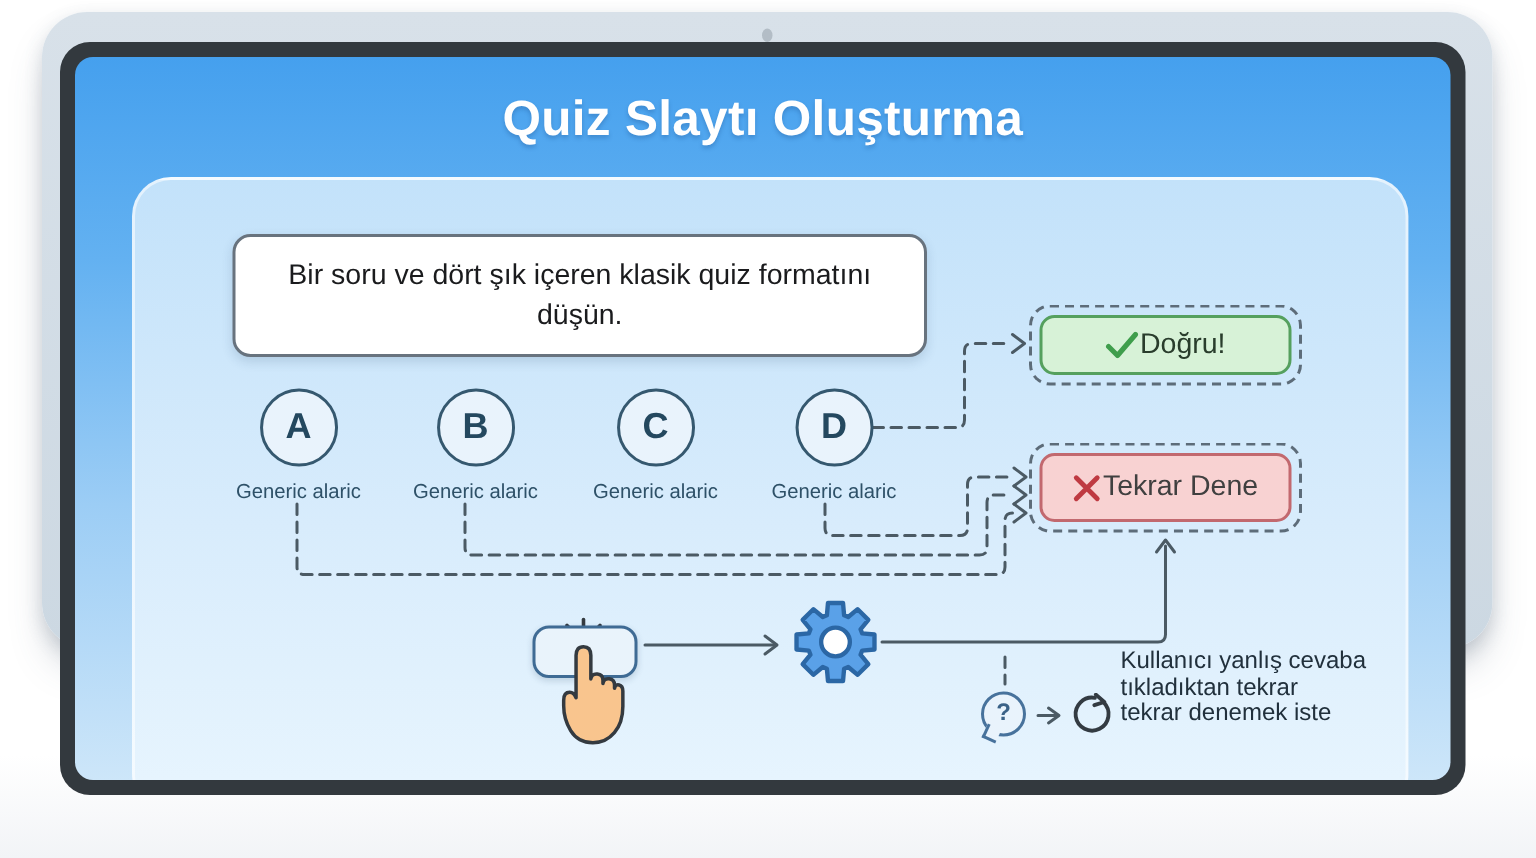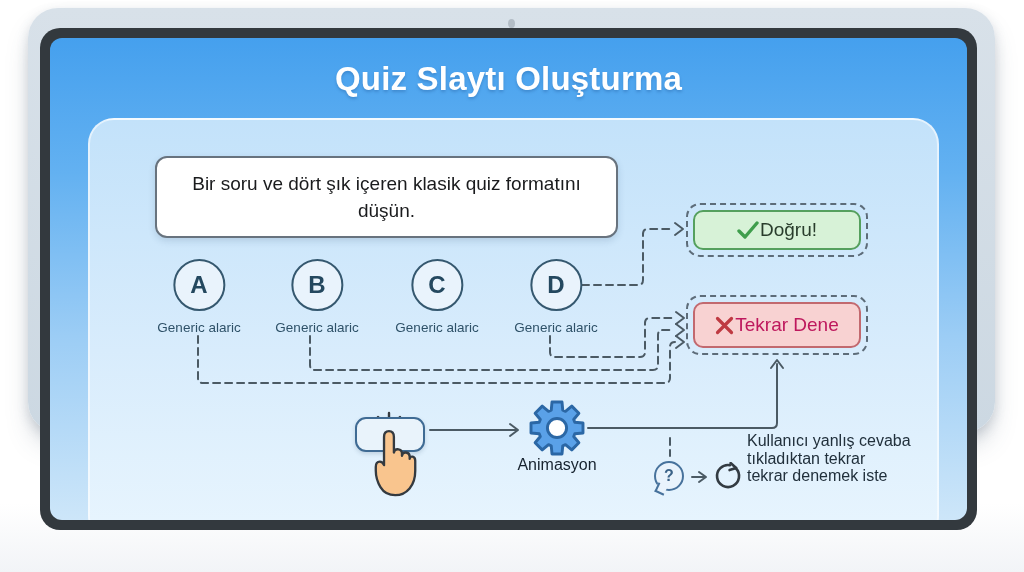--- a/index.html
+++ b/index.html
@@ -65,21 +65,21 @@
     padding:5px;box-sizing:border-box;background:transparent;
   }
   .fb-inner{
     height:100%;border-radius:10px;box-sizing:border-box;
     display:flex;align-items:center;justify-content:center;gap:1px;
     font-size:19px;font-weight:500;
   }
   .fb-correct-outer{top:165px;height:54px;}
   .fb-correct{border:2px solid #55a05e;background:#d7f2d7;color:#293d2c;}
   .fb-retry-outer{top:257px;height:60px;}
-  .fb-retry{border:2px solid #c2696f;background:#f8d2d2;color:#be185d;}
+  .fb-retry{border:2px solid #c2696f;background:#f8d2d2;color:#404040;}
 
   
   .click-button{
     left:305px;top:379px;width:70px;height:35px;border-radius:11px;
     background:#e9f3fb;border:2.5px solid #3f6b94;box-sizing:border-box;
     box-shadow:0 2px 4px rgba(40,70,100,.18);
   }
   .trigger-label{
     left:427px;top:416px;width:160px;text-align:center;
     font-size:16px;line-height:21px;color:#16222e;font-weight:500;
@@ -191,21 +191,20 @@
       <svg class="abs" style="left:317px;top:389px;" width="52" height="79" viewBox="0 0 58 88">
         <path d="M19 37 L19 11 Q19 4.5 24.5 4.5 Q30 4.5 30 11 L30 28.5 Q30.5 24.5 34.8 24.8 Q39 25.2 39 29.5 L39 32 Q39.5 28 43.6 28.4 Q47.6 28.9 47.6 33 L47.6 35.5 Q48.2 32.4 51 33 Q53.8 33.7 53.8 37.5 L53.8 49 Q53.8 61 47.5 68.5 Q41.2 76 31.5 76 Q20.5 76 15 67 Q9.8 58.4 9.8 48.5 L9.8 44.5 Q9.8 38.5 14.3 38.5 Q17.3 38.5 19 42.5 Z" fill="#f9c58e" stroke="#343a40" stroke-width="2.6" stroke-linejoin="round"></path>
       </svg>
 
       <svg class="abs" style="left:476px;top:359px;" width="62" height="62" viewBox="-34 -34 68 68">
         <path d="M19.5 -6.3 L28.5 -5.5 L28.5 5.5 L19.5 6.3 L18.3 9.3 L24 16.2 L16.2 24 L9.3 18.3 L6.3 19.5 L5.5 28.5 L-5.5 28.5 L-6.3 19.5 L-9.3 18.3 L-16.2 24 L-24 16.2 L-18.3 9.3 L-19.5 6.3 L-28.5 5.5 L-28.5 -5.5 L-19.5 -6.3 L-18.3 -9.3 L-24 -16.2 L-16.2 -24 L-9.3 -18.3 L-6.3 -19.5 L-5.5 -28.5 L5.5 -28.5 L6.3 -19.5 L9.3 -18.3 L16.2 -24 L24 -16.2 L18.3 -9.3 Z" fill="#5aa1e8" stroke="#2b67a5" stroke-width="3.2" stroke-linejoin="round"></path>
         <circle r="10.5" fill="#ffffff" stroke="#2b67a5" stroke-width="3.2"></circle>
       </svg>
 
       <div class="abs trigger-label">
-        <div>Animasyon</div>
       </div>
 
       <div class="abs q-bubble">
         <div class="bubble-circle">?</div>
         <div class="bubble-tail"></div>
       </div>
 
       <svg class="abs" style="left:664px;top:424px;" width="28" height="28" viewBox="-14 -14 28 28">
         <path d="M1.9 -10.8 A11 11 0 1 0 7.78 -7.78" fill="none" stroke="#333b42" stroke-width="2.6" stroke-linecap="round"></path>
         <path d="M2.6 -12.9 L8.2 -8 L1.6 -5.9" fill="none" stroke="#333b42" stroke-width="2.6" stroke-linecap="round" stroke-linejoin="round"></path>

